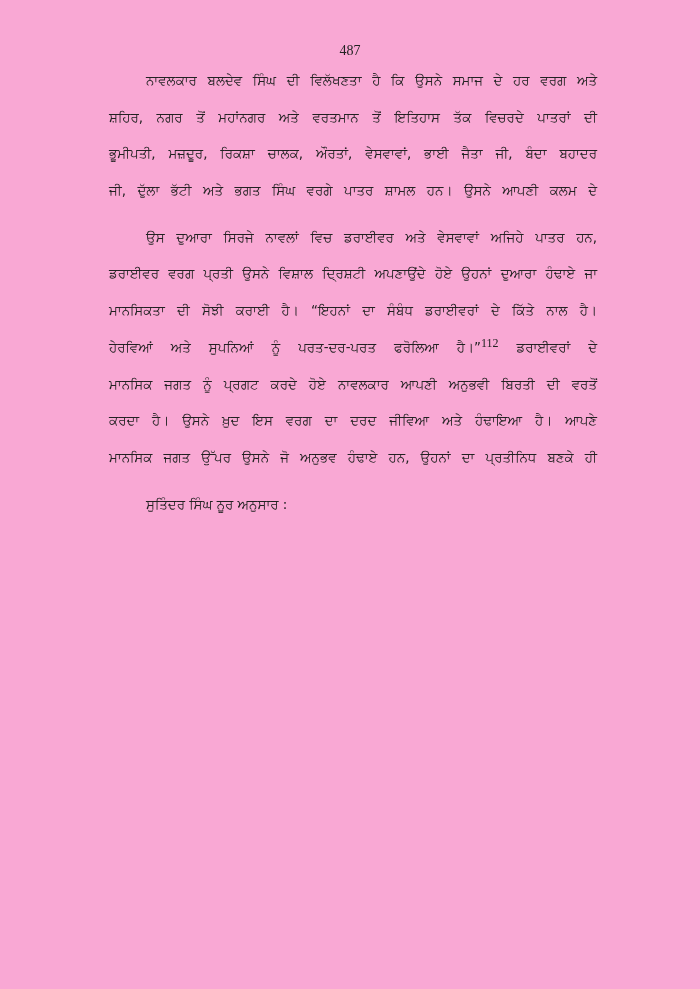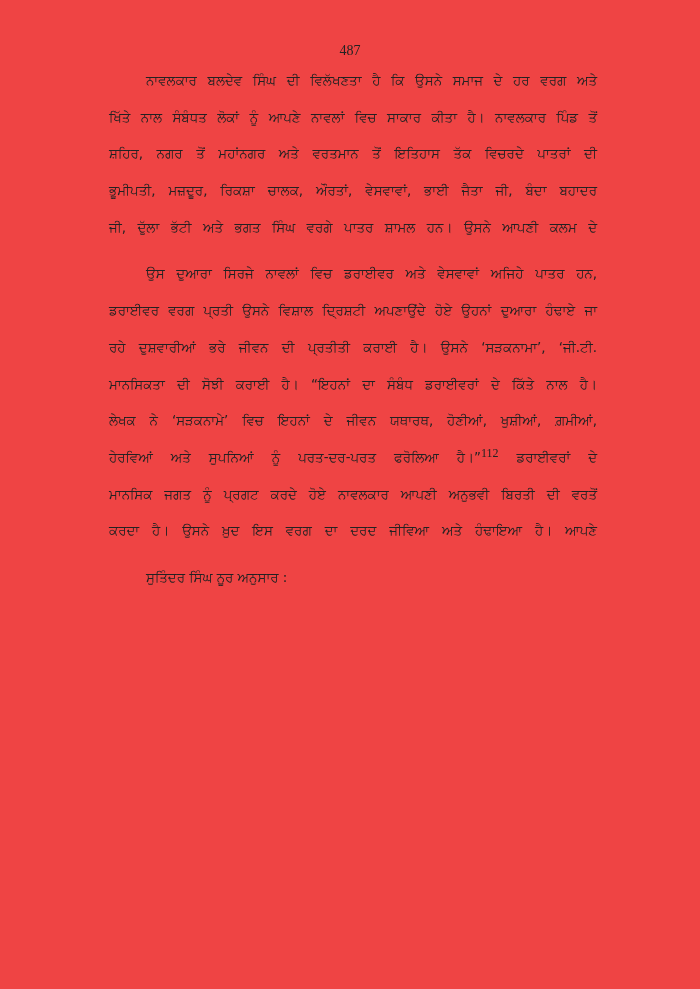--- a/index.html
+++ b/index.html
@@ -12,21 +12,21 @@
       height: 989px;
       position: relative;
       overflow: hidden;
       color: #1a1a1a;
     }
     .page {
       position: absolute;
       left: 0; top: 0;
       width: 700px;
       height: 989px;
-      background: #ef4444;
+      background: #f9a8d4;
     }
     .page-number {
       position: absolute;
       top: 42px;
       left: 0;
       width: 700px;
       text-align: center;
       font-family: "Liberation Serif", "DejaVu Serif", serif;
       font-size: 14px;
       line-height: 18px;
@@ -68,36 +68,34 @@
 </head>
 <body>
 
 <div class="page">
   <div class="page-number">487</div>
 
   <div class="body-text">
 
     <div>
       <span class="line indent">ਨਾਵਲਕਾਰ ਬਲਦੇਵ ਸਿੰਘ ਦੀ ਵਿਲੱਖਣਤਾ ਹੈ ਕਿ ਉਸਨੇ ਸਮਾਜ ਦੇ ਹਰ ਵਰਗ ਅਤੇ</span>
-      <span class="line">ਖਿੱਤੇ ਨਾਲ ਸੰਬੰਧਤ ਲੋਕਾਂ ਨੂੰ ਆਪਣੇ ਨਾਵਲਾਂ ਵਿਚ ਸਾਕਾਰ ਕੀਤਾ ਹੈ। ਨਾਵਲਕਾਰ ਪਿੰਡ ਤੋਂ</span>
       <span class="line">ਸ਼ਹਿਰ, ਨਗਰ ਤੋਂ ਮਹਾਂਨਗਰ ਅਤੇ ਵਰਤਮਾਨ ਤੋਂ ਇਤਿਹਾਸ ਤੱਕ ਵਿਚਰਦੇ ਪਾਤਰਾਂ ਦੀ</span>
       <span class="line">ਭੂਮੀਪਤੀ, ਮਜ਼ਦੂਰ, ਰਿਕਸ਼ਾ ਚਾਲਕ, ਔਰਤਾਂ, ਵੇਸਵਾਵਾਂ, ਭਾਈ ਜੈਤਾ ਜੀ, ਬੰਦਾ ਬਹਾਦਰ</span>
       <span class="line">ਜੀ, ਦੁੱਲਾ ਭੱਟੀ ਅਤੇ ਭਗਤ ਸਿੰਘ ਵਰਗੇ ਪਾਤਰ ਸ਼ਾਮਲ ਹਨ। ਉਸਨੇ ਆਪਣੀ ਕਲਮ ਦੇ</span>
     </div>
     <div class="para-gap"></div>
 
     <div>
       <span class="line indent">ਉਸ ਦੁਆਰਾ ਸਿਰਜੇ ਨਾਵਲਾਂ ਵਿਚ ਡਰਾਈਵਰ ਅਤੇ ਵੇਸਵਾਵਾਂ ਅਜਿਹੇ ਪਾਤਰ ਹਨ,</span>
       <span class="line">ਡਰਾਈਵਰ ਵਰਗ ਪ੍ਰਤੀ ਉਸਨੇ ਵਿਸ਼ਾਲ ਦ੍ਰਿਸ਼ਟੀ ਅਪਣਾਉਂਦੇ ਹੋਏ ਉਹਨਾਂ ਦੁਆਰਾ ਹੰਢਾਏ ਜਾ</span>
-      <span class="line">ਰਹੇ ਦੁਸ਼ਵਾਰੀਆਂ ਭਰੇ ਜੀਵਨ ਦੀ ਪ੍ਰਤੀਤੀ ਕਰਾਈ ਹੈ। ਉਸਨੇ ‘ਸੜਕਨਾਮਾ’, ‘ਜੀ.ਟੀ.</span>
       <span class="line">ਮਾਨਸਿਕਤਾ ਦੀ ਸੋਝੀ ਕਰਾਈ ਹੈ। “ਇਹਨਾਂ ਦਾ ਸੰਬੰਧ ਡਰਾਈਵਰਾਂ ਦੇ ਕਿੱਤੇ ਨਾਲ ਹੈ।</span>
-      <span class="line">ਲੇਖਕ ਨੇ ‘ਸੜਕਨਾਮੇ’ ਵਿਚ ਇਹਨਾਂ ਦੇ ਜੀਵਨ ਯਥਾਰਥ, ਹੋਣੀਆਂ, ਖੁਸ਼ੀਆਂ, ਗ਼ਮੀਆਂ,</span>
       <span class="line"><span>ਹੇਰਵਿਆਂ ਅਤੇ ਸੁਪਨਿਆਂ ਨੂੰ ਪਰਤ-ਦਰ-ਪਰਤ ਫਰੋਲਿਆ ਹੈ।”</span><sup class="fn">112</sup><span> ਡਰਾਈਵਰਾਂ ਦੇ</span></span>
       <span class="line">ਮਾਨਸਿਕ ਜਗਤ ਨੂੰ ਪ੍ਰਗਟ ਕਰਦੇ ਹੋਏ ਨਾਵਲਕਾਰ ਆਪਣੀ ਅਨੁਭਵੀ ਬਿਰਤੀ ਦੀ ਵਰਤੋਂ</span>
       <span class="line">ਕਰਦਾ ਹੈ। ਉਸਨੇ ਖ਼ੁਦ ਇਸ ਵਰਗ ਦਾ ਦਰਦ ਜੀਵਿਆ ਅਤੇ ਹੰਢਾਇਆ ਹੈ। ਆਪਣੇ</span>
+      <span class="line">ਮਾਨਸਿਕ ਜਗਤ ਉੱਪਰ ਉਸਨੇ ਜੋ ਅਨੁਭਵ ਹੰਢਾਏ ਹਨ, ਉਹਨਾਂ ਦਾ ਪ੍ਰਤੀਨਿਧ ਬਣਕੇ ਹੀ</span>
     </div>
     <div class="para-gap"></div>
 
     <div>
       <span class="line indent last">ਸੁਤਿੰਦਰ ਸਿੰਘ ਨੂਰ ਅਨੁਸਾਰ :</span>
     </div>
   </div>
 </div>
 
 </body></html>

